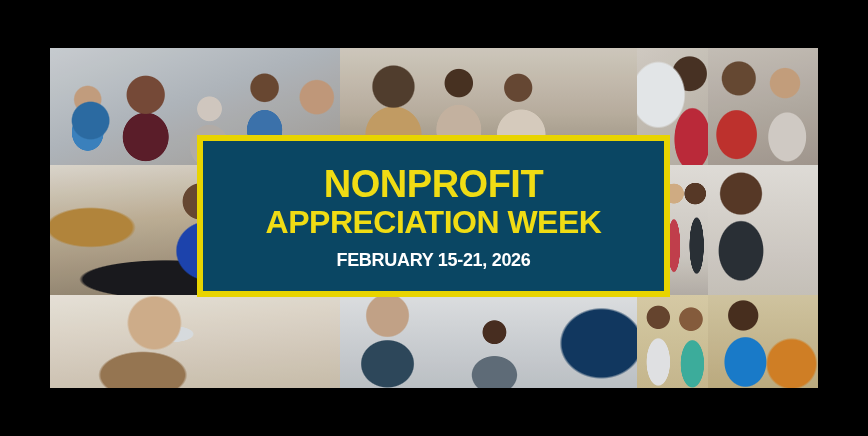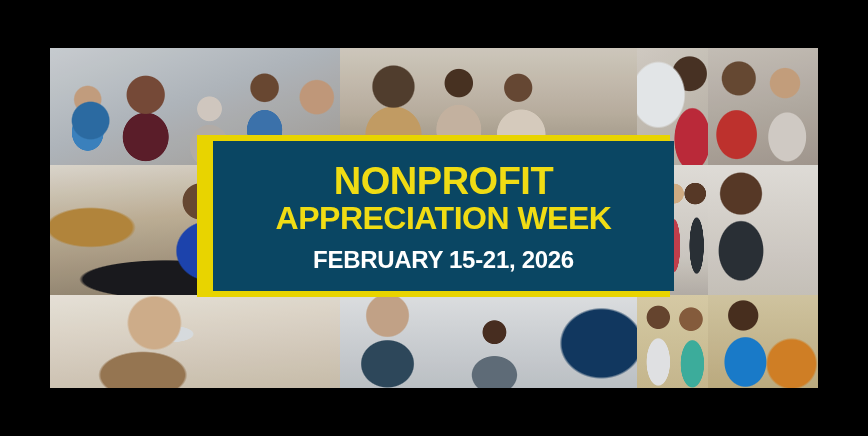--- a/index.html
+++ b/index.html
@@ -173,35 +173,34 @@
   #banner-inner {
     width: 100%;
     height: 100%;
     background: #0a4663;
     box-sizing: border-box;
     display: flex;
     flex-direction: column;
     align-items: center;
     justify-content: center;
     padding-top: 4px;
-    margin-left: 10px;
   }
   .title-line {
     color: #f0dc14;
     font-weight: bold;
     letter-spacing: -0.5px;
     line-height: 1.04;
     white-space: nowrap;
   }
   #title-1 { font-size: 38px; margin-bottom: 1px; }
   #title-2 { font-size: 32px; }
   #subtitle {
     color: #ffffff;
     font-weight: bold;
-    font-size: 24px;
+    font-size: 18px;
     letter-spacing: -0.3px;
     margin-top: 11px;
     white-space: nowrap;
   }
 </style>
 </head>
 <body>
 
 <div id="stage">
 

